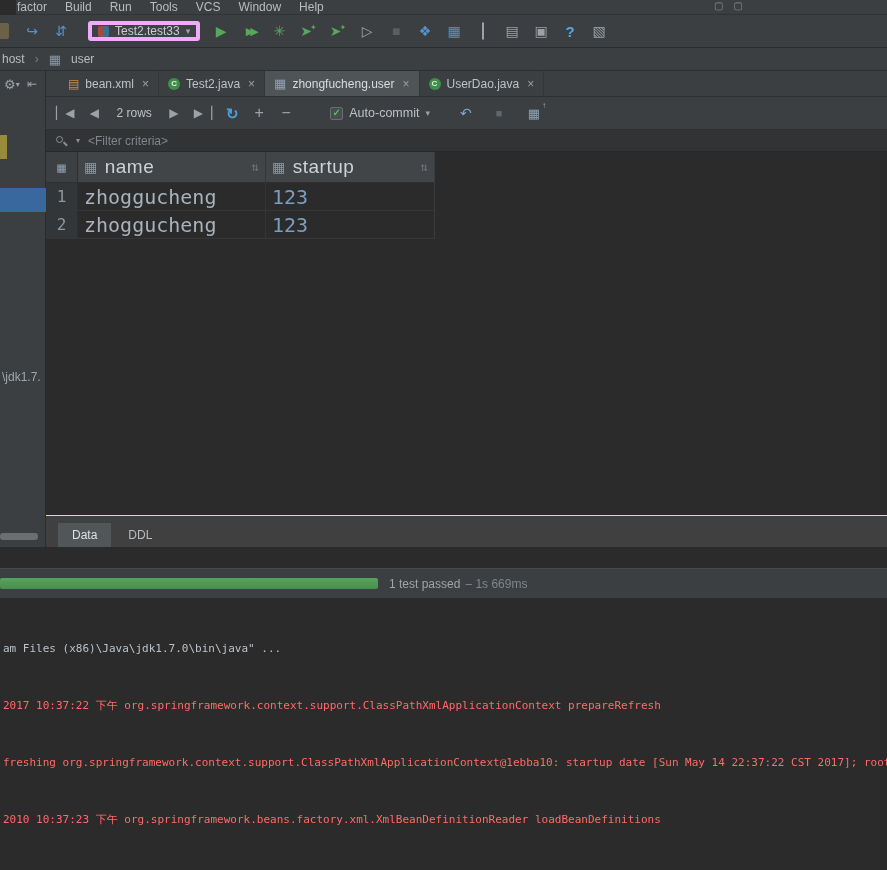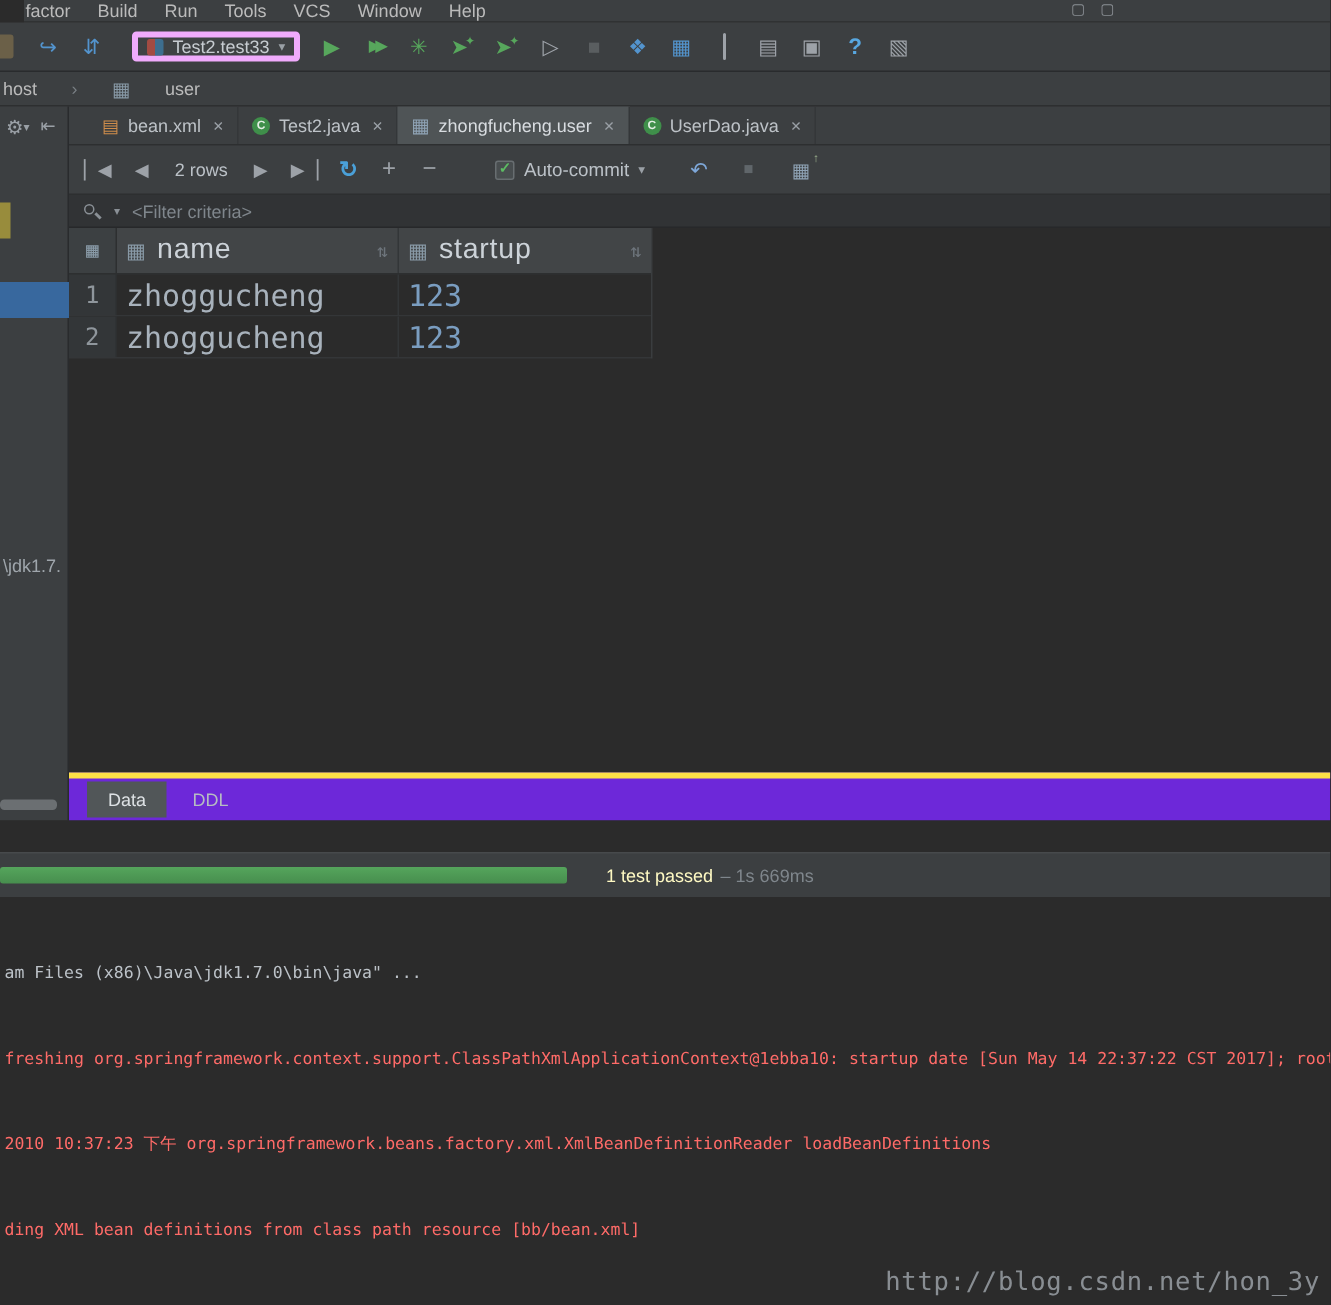--- a/index.html
+++ b/index.html
@@ -37,21 +37,21 @@
   .rc-arrow { font-size:9px; color:#9aa0a6; }
   .help-q { color:#58a7e0; font-weight:bold; font-size:15px; }
   .mini-monitor { width:14px; height:10px; border:1.5px solid #9da2a8; border-radius:1px;
     position:relative; }
   .mini-monitor:after { content:""; position:absolute; left:3px; right:3px; bottom:-4px;
     height:2px; background:#9da2a8; }
 
   
   .breadcrumb { position:absolute; left:0; top:48px; width:887px; height:23px;
     background:#3c3f41; border-bottom:1px solid #2d2f30;
-    display:flex; align-items:center; gap:23px; font-size:12px; color:#bbbbbb;
+    display:flex; align-items:center; gap:10px; font-size:12px; color:#bbbbbb;
     padding-left:2px; }
   .crumb-sep { color:#797f84; font-size:12px; }
   .gridicon { color:#8899a6; font-size:13px; line-height:1; }
 
   
   .left-panel { position:absolute; left:0; top:71px; width:46px; height:476px;
     background:#3c3f41; border-right:1px solid #292b2d; }
   .lp-gear { position:absolute; top:6px; left:4px; color:#9aa0a6; font-size:13px; }
   .lp-gear .tiny { font-size:8px; vertical-align:2px; }
   .lp-collapse { position:absolute; top:6px; left:27px; color:#9aa0a6; font-size:12px; }
@@ -123,35 +123,35 @@
   .g-header .g-col { gap:7px; font-family:"Liberation Sans", sans-serif;
     font-size:19px; letter-spacing:.5px; color:#ccd2d8; }
   .g-header .gridicon { font-size:14px; }
   .sort { margin-left:auto; color:#6e757c; font-size:12px;
     font-family:"DejaVu Sans Mono", monospace; }
   .cell-text { font-size:20px; color:#a8b2bc; }
   .cell-num  { font-size:20px; color:#7a9dc0; }
 
   
   .view-tabs { position:absolute; bottom:0; left:0; width:841px; height:32px;
-    background:#6d28d9; border-top:4px solid #fde047;
-    display:flex; align-items:center; gap:3px; padding-left:12px; }
+    background:#404040; border-top:1px solid #fde047;
+    display:flex; align-items:flex-end; gap:3px; padding-left:12px; }
   .vtab { padding:5px 14px; font-size:12px; color:#b6bcc2; cursor:default; }
   .vtab.active { background:#515658; color:#dde1e4; }
 
   
   .splitter { position:absolute; left:0; top:547px; width:887px; height:21px;
     background:#2b2b2b; }
   .test-bar { position:absolute; left:0; top:568px; width:887px; height:30px;
     background:#3c3f41; border-top:1px solid #474a4c;
     display:flex; align-items:center; }
   .progress { width:378px; height:11px; flex:none;
     background:linear-gradient(180deg,#55a55c 0%, #478e4e 100%);
     border-radius:2px; }
-  .t-result { margin-left:26px; color:#fef9c3; font-size:12px; }
+  .t-result { margin-left:11px; color:#a3a3a3; font-size:12px; }
   .t-time { margin-left:5px; color:#7f868c; font-size:12px; }
 
   .console { position:absolute; left:0; top:598px; width:887px; height:272px;
     background:#2b2b2b; padding:3px 0 0 3px;
     font-family:"DejaVu Sans Mono", monospace; font-size:11px; line-height:19px;
     color:#ff6b68; white-space:pre; overflow:hidden; }
   .cline { height:19px; }
   .cline.stdout { color:#bcc2c8; }
 
   .watermark { position:absolute; right:7px; bottom:5px;
@@ -318,27 +318,27 @@
   <div class="splitter"></div>
 
   <div class="test-bar">
     <div class="progress"></div>
     <span class="t-result">1 test passed</span>
     <span class="t-time">– 1s 669ms</span>
   </div>
 
   <div class="console">
     <div class="cline stdout">am Files (x86)\Java\jdk1.7.0\bin\java" ...</div>
+    <div class="cline">2017 10:37:22 下午 org.springframework.context.support.ClassPathXmlApplicationContext prepareRefresh</div>
     <div class="cline">freshing org.springframework.context.support.ClassPathXmlApplicationContext@1ebba10: startup date [Sun May 14 22:37:22 CST 2017]; root of context hie</div>
     <div class="cline">2010 10:37:23 下午 org.springframework.beans.factory.xml.XmlBeanDefinitionReader loadBeanDefinitions</div>
     <div class="cline">ding XML bean definitions from class path resource [bb/bean.xml]</div>
     
     
     
     
     
     
     
     
   </div>
 
-  <div class="watermark">http://blog.csdn.net/hon_3y</div>
 </div>
 
 </body></html>

